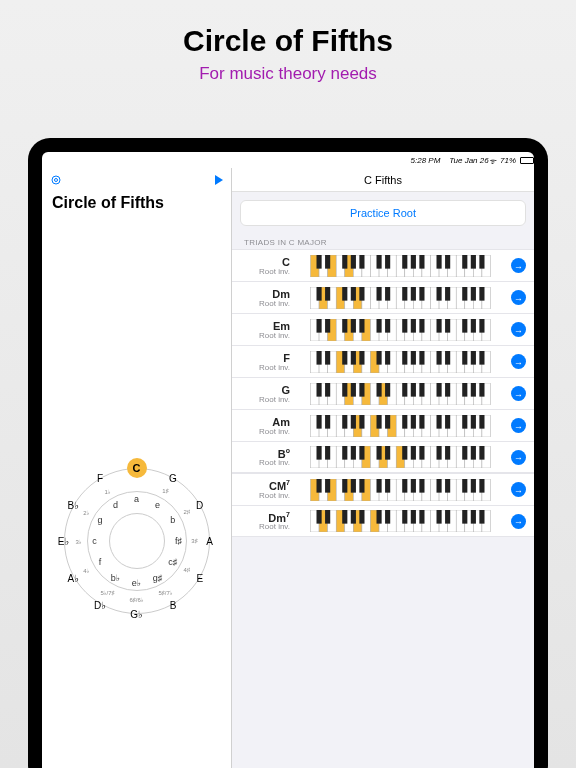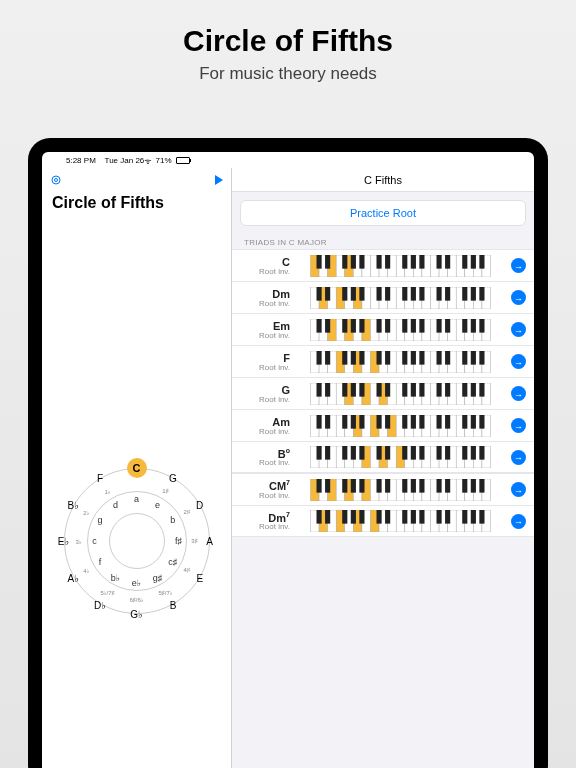--- a/index.html
+++ b/index.html
@@ -1,26 +1,26 @@
 <!DOCTYPE html>
 <html><head>
 <meta charset="utf-8">
 <style>
   * { box-sizing: border-box; margin: 0; padding: 0; }
   html, body { width: 576px; height: 768px; overflow: hidden; font-family: -apple-system, Helvetica, Arial, sans-serif; }
   body { background: linear-gradient(180deg, #f0f0f0 0%, #e4e4e4 100%); }
 
   .promo-header { text-align: center; padding: 24px 0 16px; }
   .promo-header h1 { font-size: 30px; font-weight: 700; color: #000; }
-  .promo-header p { font-size: 17px; color: #404040; margin-top: 6px; }
+  .promo-header p { font-size: 17px; color: #a21caf; margin-top: 6px; }
 
   .tablet { position: absolute; left: 28px; right: 28px; top: 138px; bottom: -20px; background: #000; border-radius: 22px; padding: 14px; }
   .screen { background: #fff; width: 100%; height: 100%; border-radius: 6px; overflow: hidden; display: flex; flex-direction: column; }
 
-  .statusbar { height: 16px; display: flex; justify-content: flex-start; align-items: center; padding: 0 24px; font-size: 8px; color: #000; }
+  .statusbar { height: 16px; display: flex; justify-content: flex-end; align-items: center; padding: 0 0; font-size: 8px; color: #000; font-style: italic; }
   .statusbar .right { display: flex; align-items: center; gap: 4px; }
   .battery { width: 14px; height: 7px; border: 1px solid #000; border-radius: 1px; position: relative; }
   .battery::after { content:''; position:absolute; right:-2px; top:1px; width:1px; height:3px; background:#000; }
   .battery .fill { background:#000; height:100%; width:100%; }
   .wifi { font-size: 8px; }
 
   .app { flex: 1; display: flex; overflow: hidden; }
   .left-pane { width: 190px; border-right: 1px solid #d0d0d0; display: flex; flex-direction: column; position: relative; }
   .left-topbar { height: 24px; display: flex; align-items: center; justify-content: space-between; padding: 0 8px; }
   .gear { width: 12px; height: 12px; }

